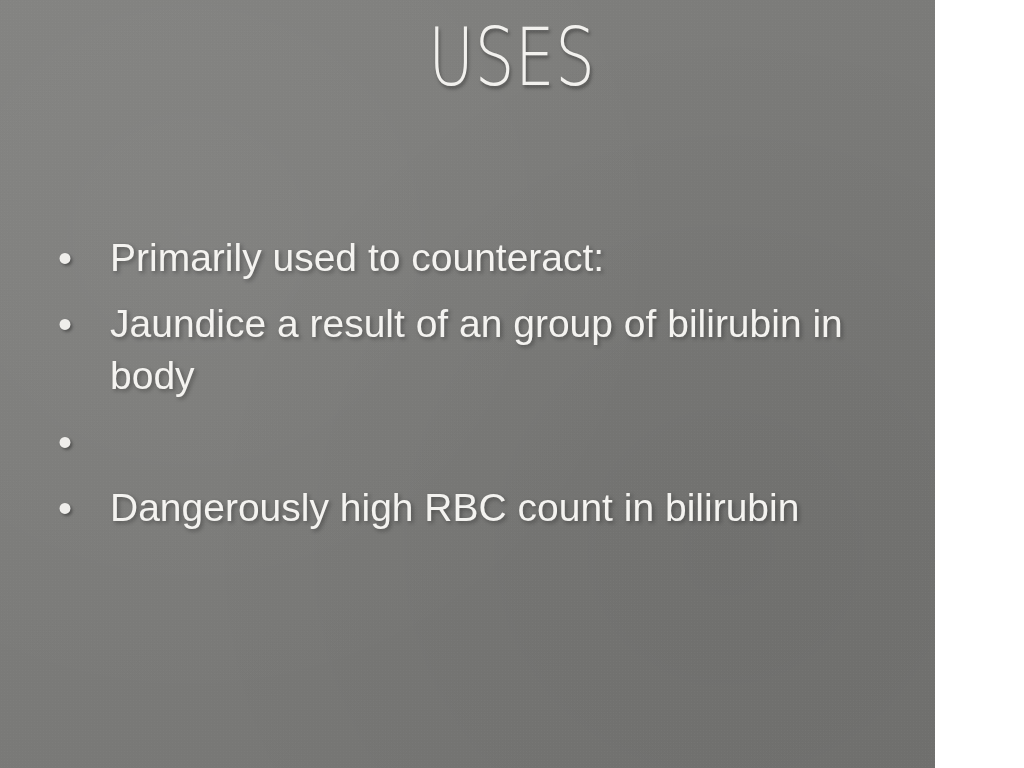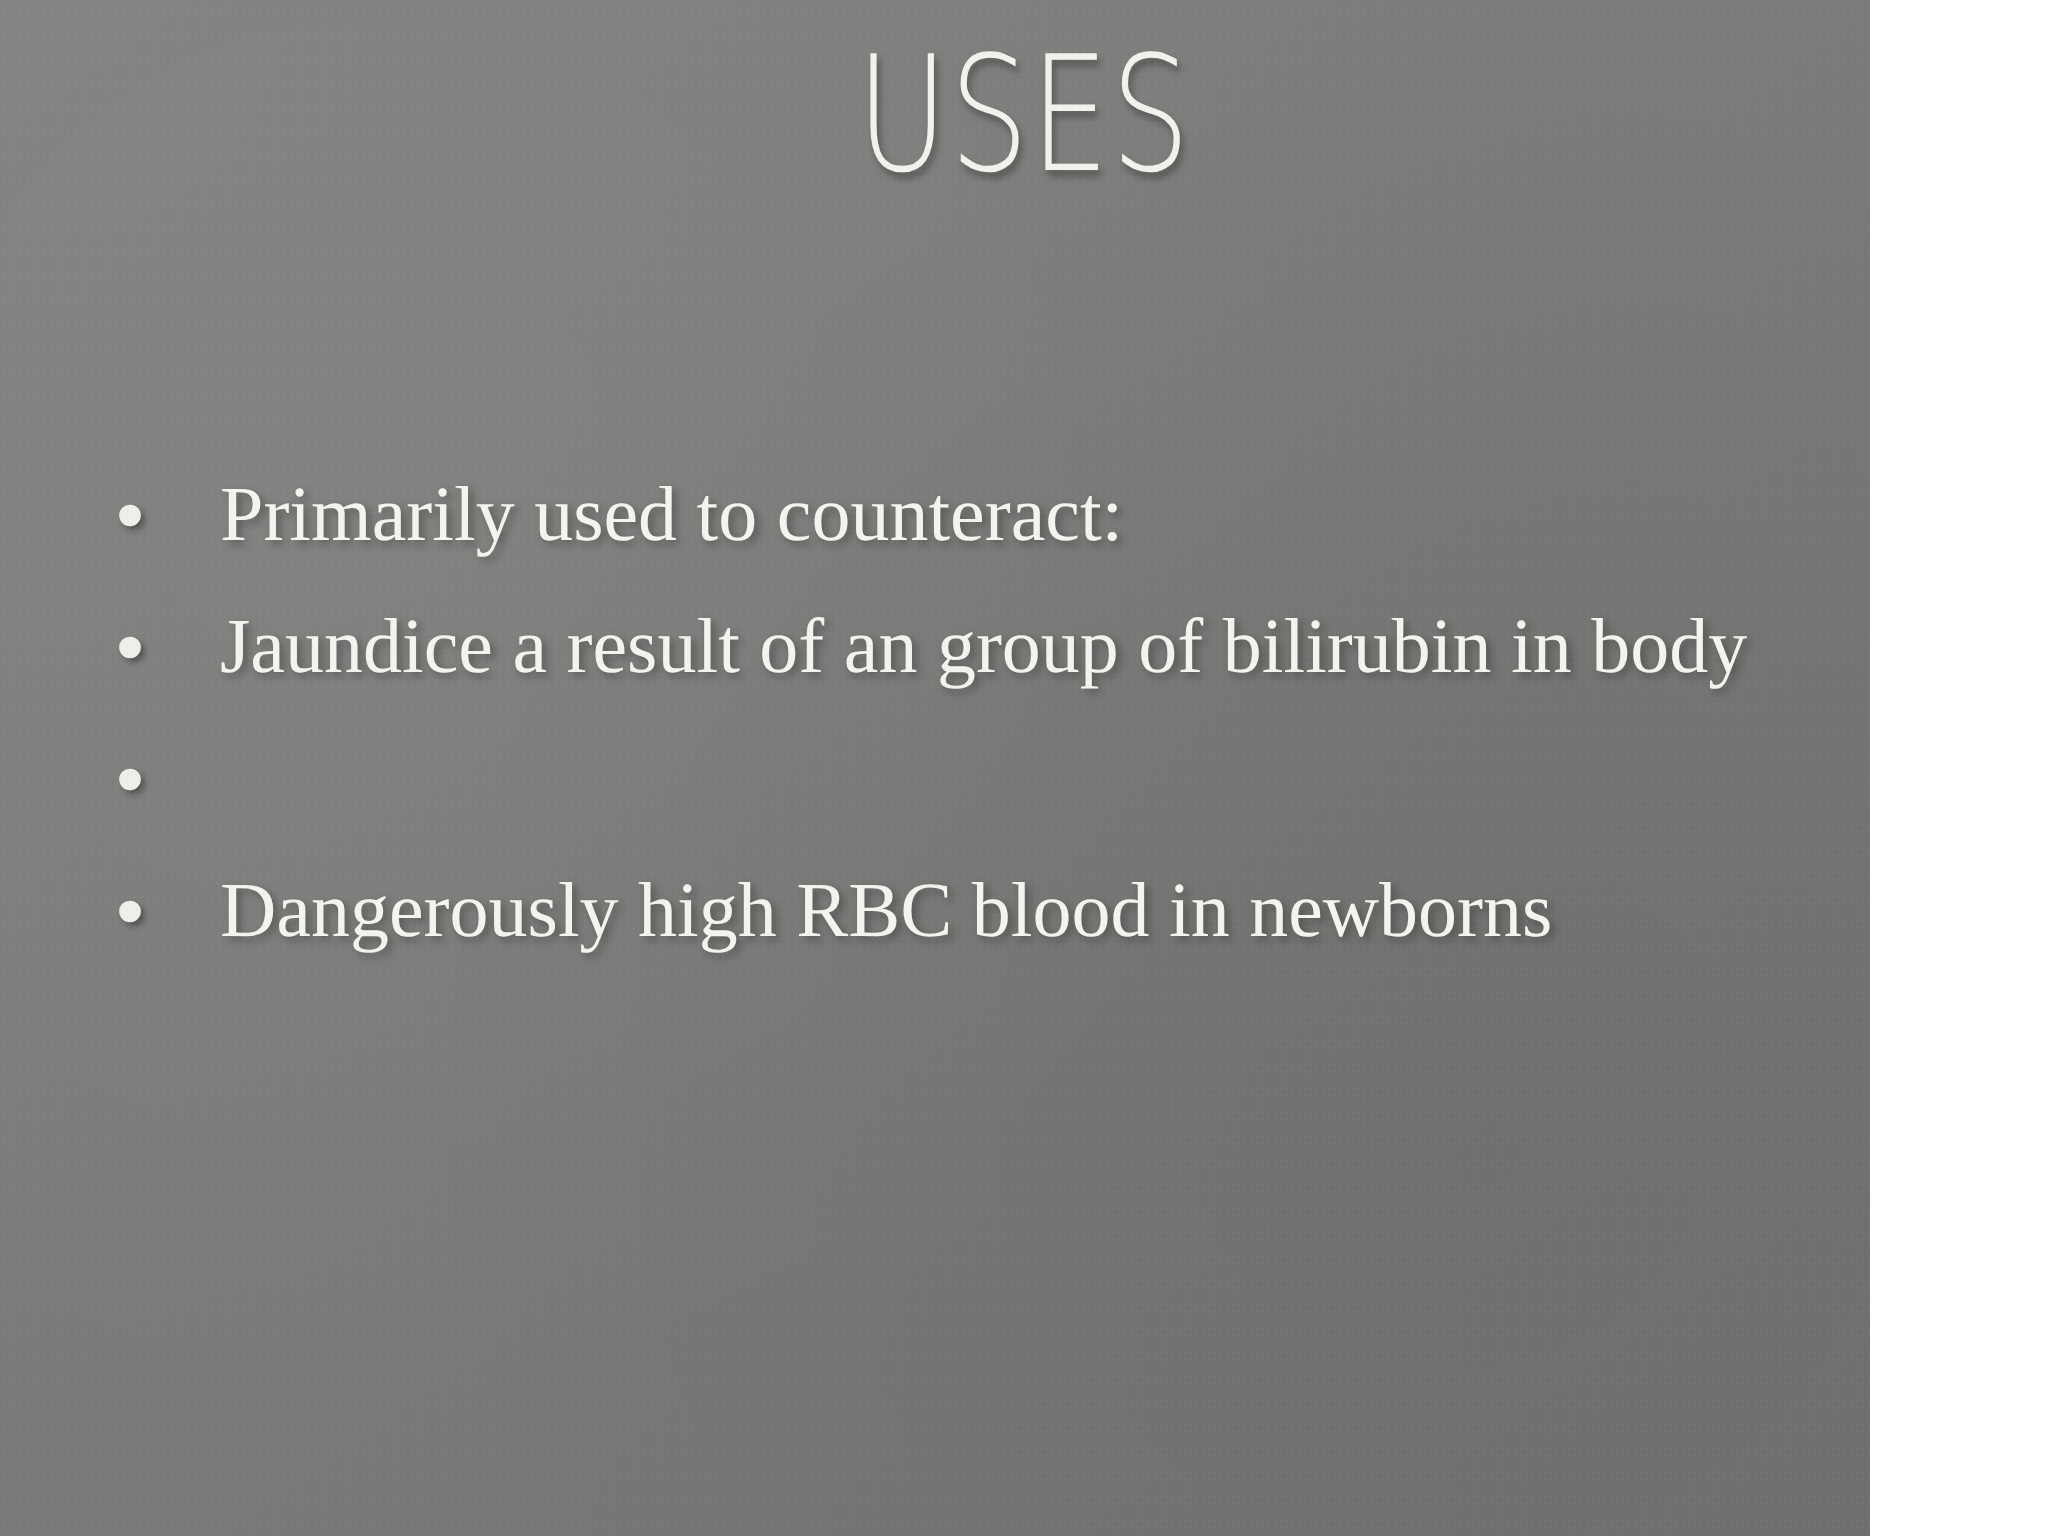--- a/index.html
+++ b/index.html
@@ -70,21 +70,21 @@
     font-size: 40px;
     line-height: 52px;
     text-align: left;
     padding-left: 10px;
     box-sizing: border-box;
     text-shadow: 2px 2px 3px rgba(0,0,0,0.35);
   }
   .bullet-text {
     flex: 1 1 auto;
     color: #f4f3f0;
-    font-family: Liberation Serif, serif;
+    font-family: Liberation Sans, sans-serif;
     font-weight: 300;
     font-size: 39px;
     line-height: 52px;
     letter-spacing: 0px;
     text-shadow: 2px 2px 4px rgba(0,0,0,0.33);
     max-width: 810px;
   }
 </style>
 </head>
 <body>
@@ -104,17 +104,17 @@
       <span class="bullet-dot">•</span>
       <span class="bullet-text">Jaundice a result of an group of bilirubin in body</span>
     </div>
 
     <div class="bullet-row">
       <span class="bullet-dot">•</span>
     </div>
 
     <div class="bullet-row">
       <span class="bullet-dot">•</span>
-      <span class="bullet-text">Dangerously high RBC blood in newborns</span>
+      <span class="bullet-text">Dangerously high RBC count in bilirubin</span>
     </div>
 
   </div>
 </div>
 
 </body></html>

